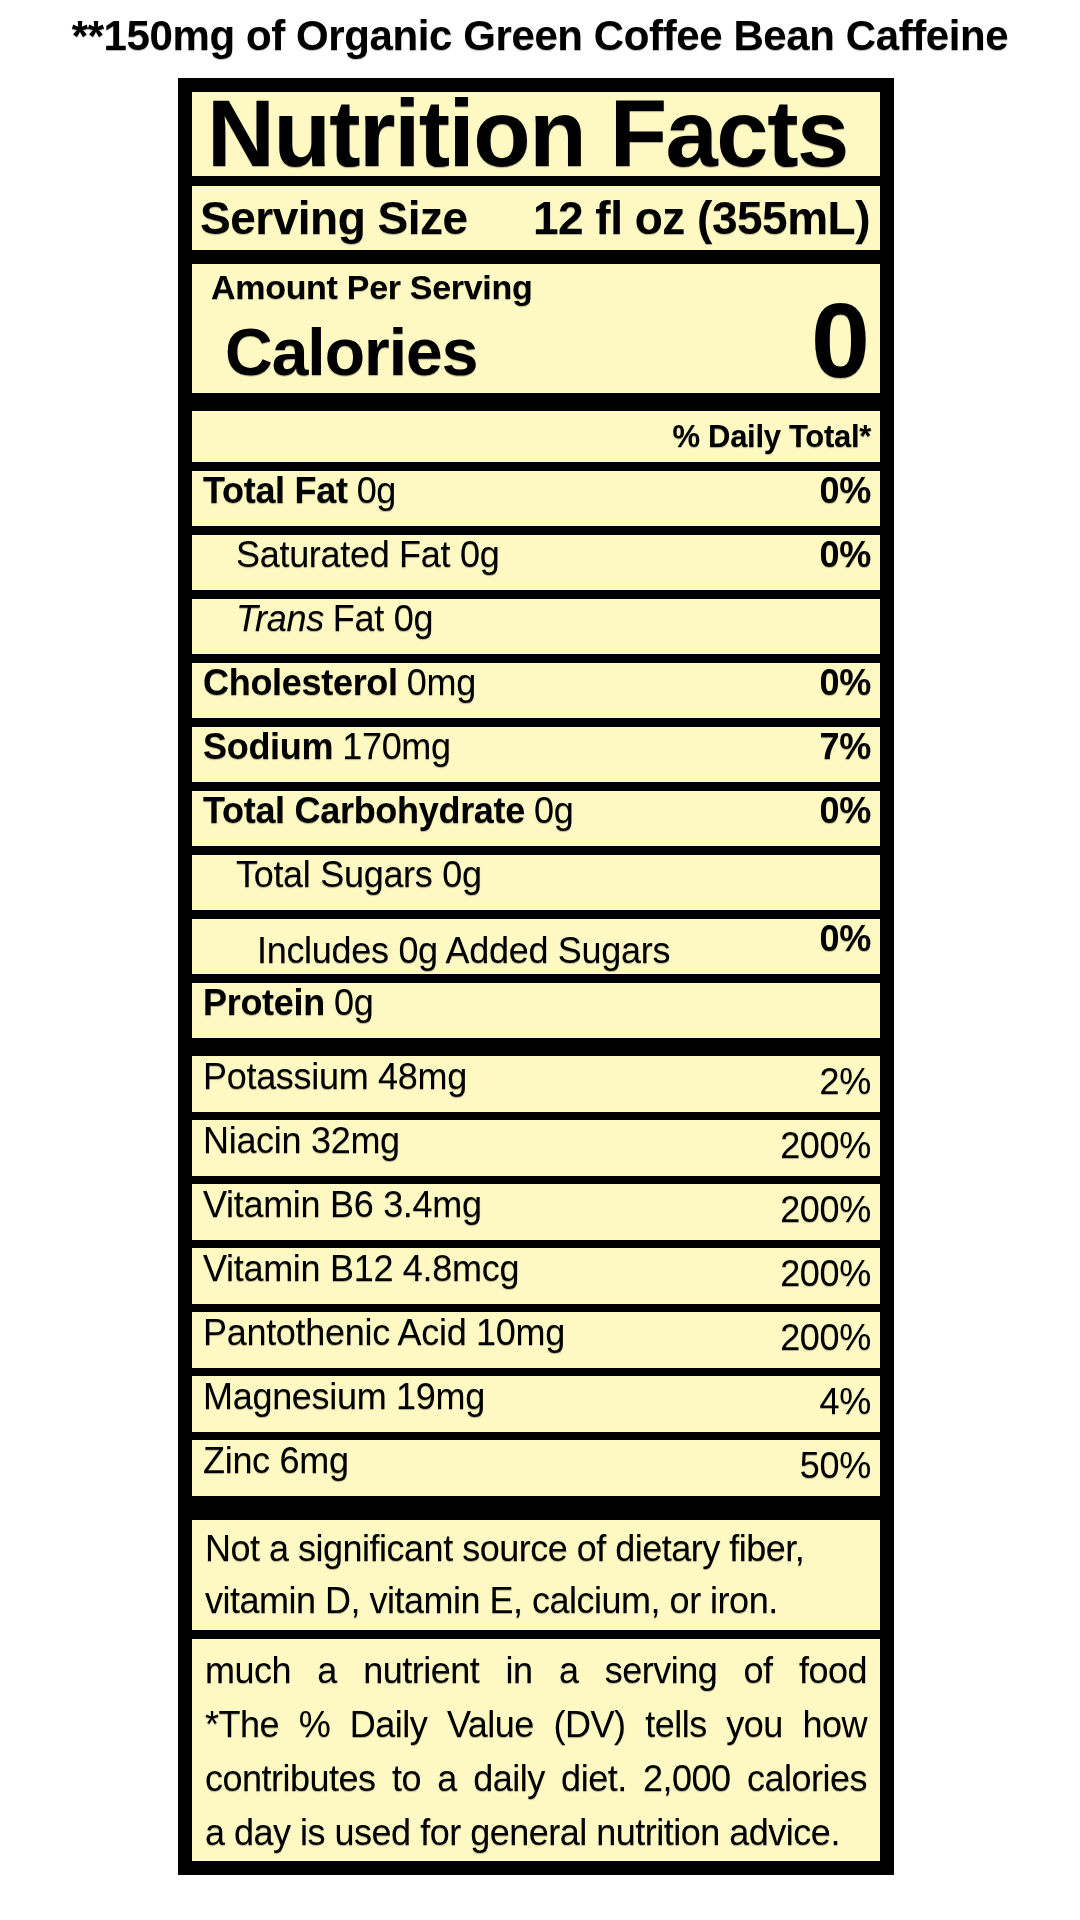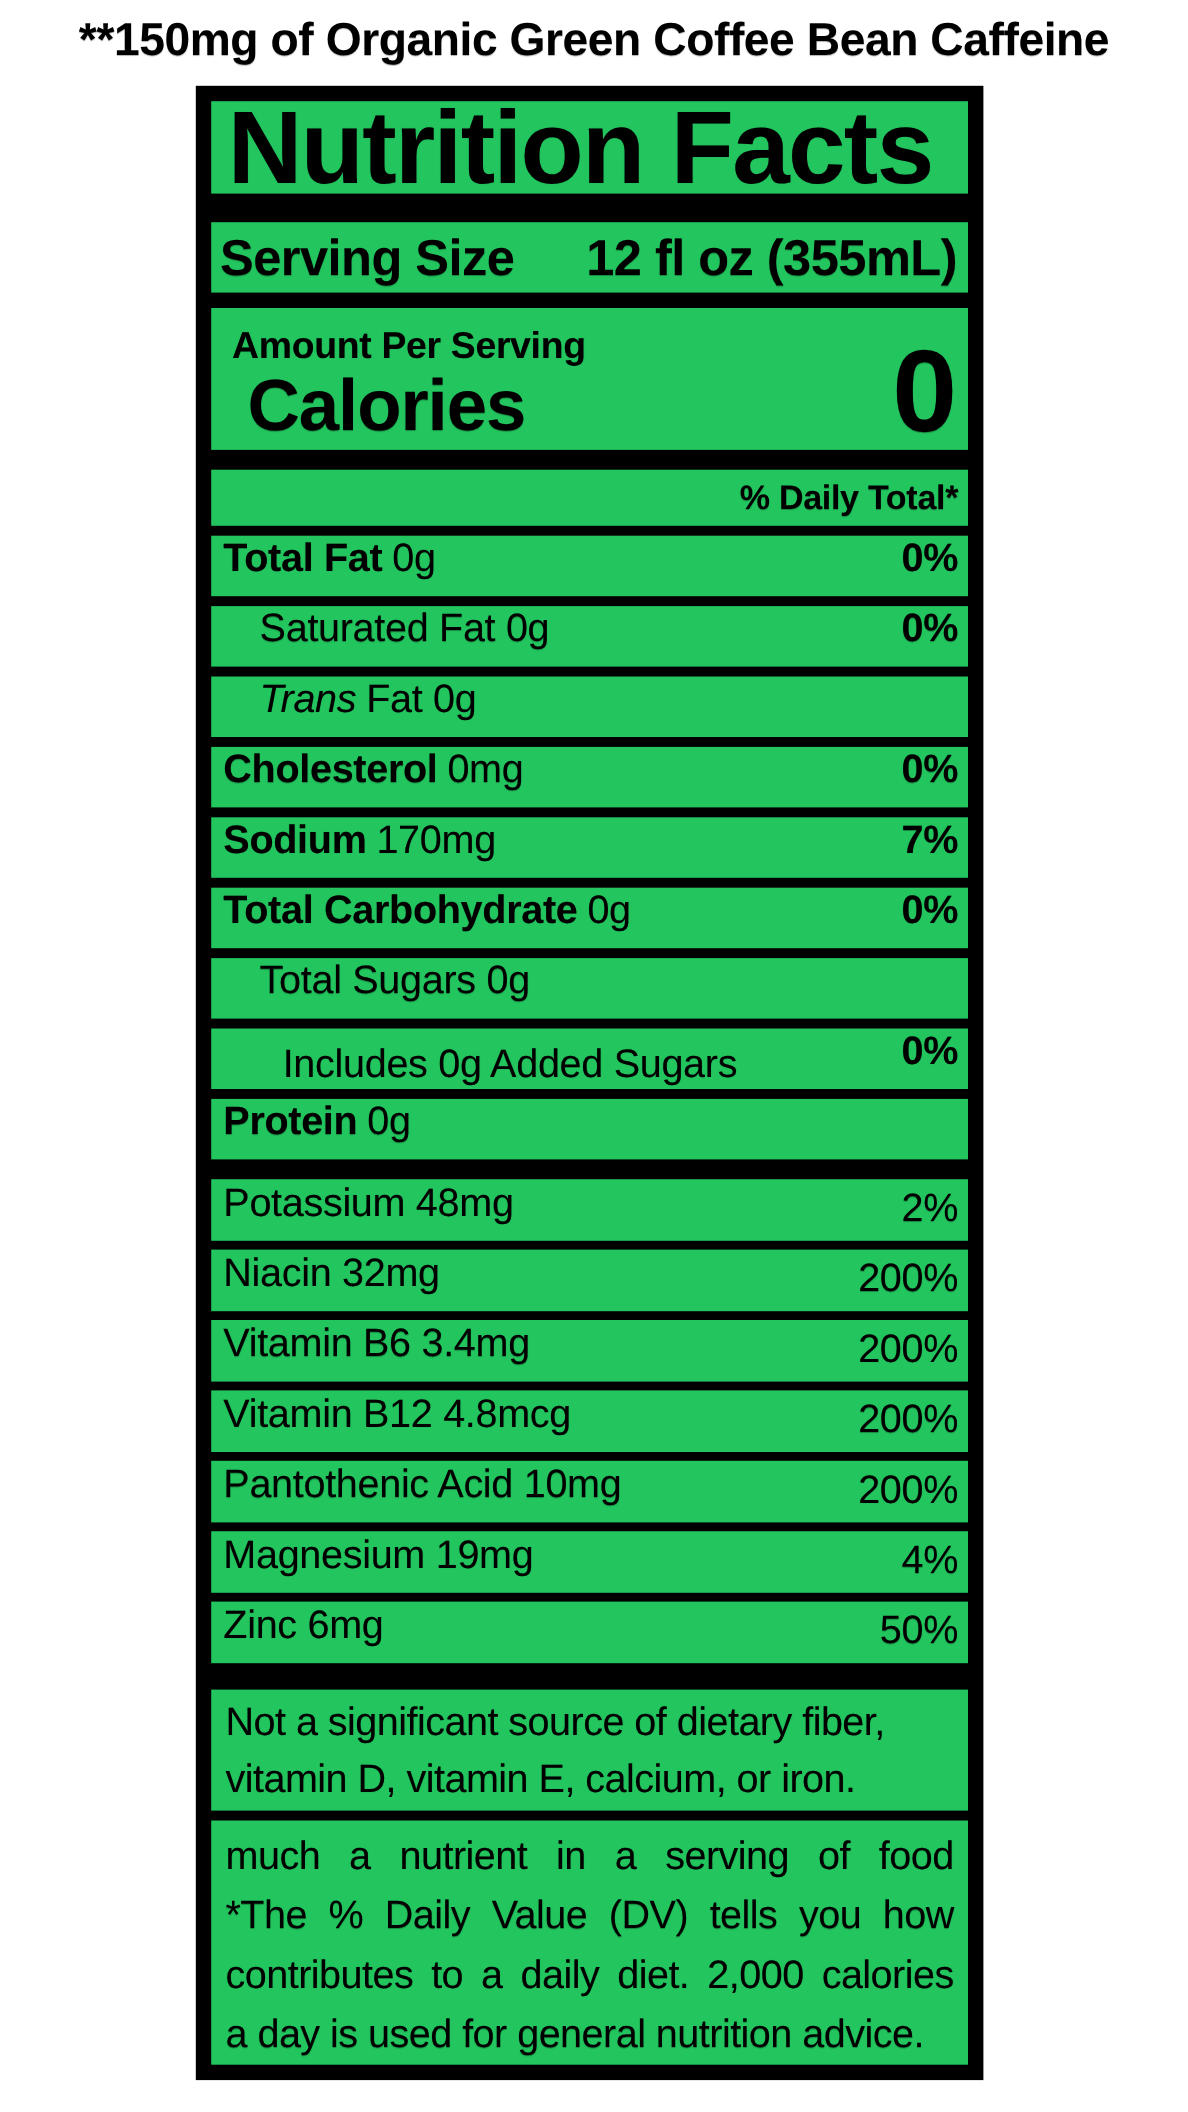--- a/index.html
+++ b/index.html
@@ -16,45 +16,45 @@
     text-align:center; font-size:42px; font-weight:700;
     letter-spacing:-0.4px; line-height:52px;
     text-shadow:0 0.5px 0.8px rgba(0,0,0,0.30);
   }
 
   .nf{
     position:absolute; left:178px; top:78px; width:716px;
     background:#000; padding:14px; box-sizing:border-box;
     text-shadow:0 0.5px 0.8px rgba(0,0,0,0.30);
   }
-  .box{ background:#22c55e; box-sizing:border-box; }
+  .box{ background:#fef9c3; box-sizing:border-box; }
 
   
   .r-title  { height:84px;  margin-top:0;    }
-  .r-serving{ height:64px;  margin-top:26px;text-align:center; }
+  .r-serving{ height:64px;  margin-top:10px;text-align:center; }
   .r-cal    { height:129px; margin-top:14px; position:relative; }
   .r-dv     { height:51px;  margin-top:18px; }
   .r-n      { height:55px;  margin-top:9px;  }   
   .r-v      { height:56px;  margin-top:8px;  }   
   .r-pot    { margin-top:18px; }                 
   .r-notsig { height:110px; margin-top:24px; padding:3px 12px 0 13px; }
   .r-foot   { height:222px; margin-top:9px;  padding:5px 13px 0 13px; }
 
   
   .title{
     font-size:94px; font-weight:700; line-height:84px;
     padding-left:15px; letter-spacing:-1.5px; white-space:nowrap;
   }
   .serving{
     display:flex; justify-content:space-between; align-items:center;
     font-size:46px; font-weight:700; letter-spacing:-0.5px;
     padding:0 10px 0 8px;
   }
   .amt{
-    position:absolute; left:19px; top:15px;
+    position:absolute; left:19px; top:4px;
     font-size:34px; font-weight:700; letter-spacing:-0.3px;
   }
   .calword{
     position:absolute; left:33px; bottom:8px;
     font-size:66px; font-weight:700; line-height:1; letter-spacing:-1px;
   }
   .calzero{
     position:absolute; right:10px; bottom:2px;
     font-size:106px; font-weight:700; line-height:0.95;
   }

